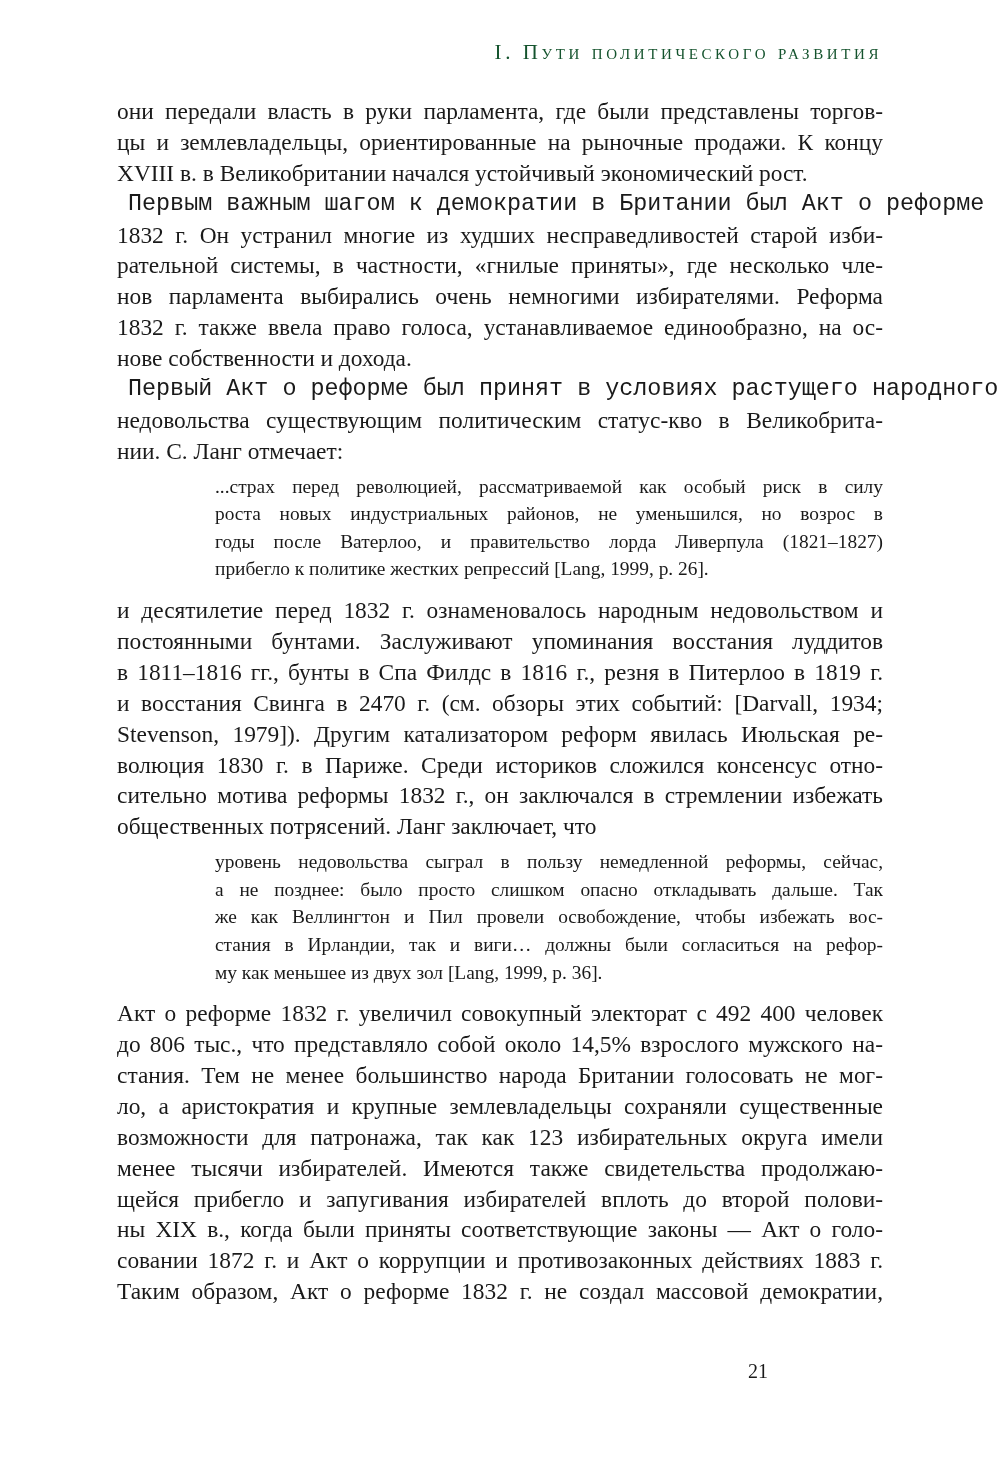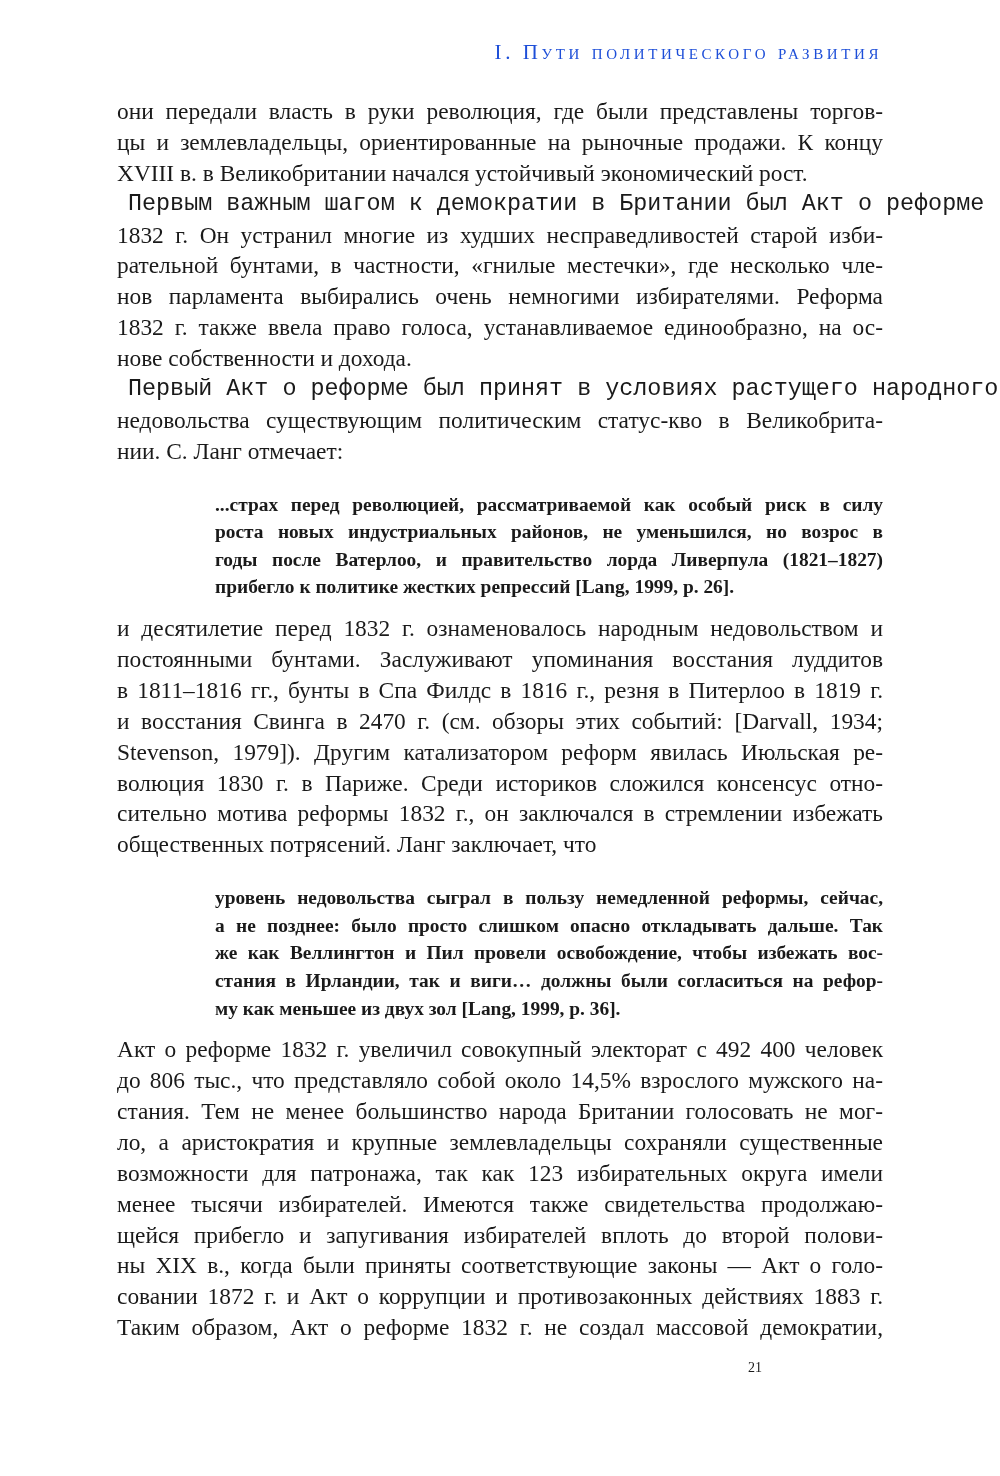--- a/index.html
+++ b/index.html
@@ -1,47 +1,47 @@
 <!DOCTYPE html>
 <html><head>
 <meta charset="utf-8">
 <style>
   html, body { margin: 0; padding: 0; background: #ffffff; }
   body { width: 1000px; height: 1476px; position: relative; overflow: hidden;
          font-family: "Liberation Serif", "DejaVu Serif", serif; color: #1a1a1a; }
   .running-head { position: absolute; top: 40px; right: 118px; font-size: 21px;
-         letter-spacing: 3.6px; font-variant: small-caps; color: #1d4ed8; white-space: nowrap; }
+         letter-spacing: 3.6px; font-variant: small-caps; color: #14532d; white-space: nowrap; }
   .page { position: absolute; left: 117px; top: 96px; width: 766px; }
   .line { font-size: 23.4px; line-height: 30.9px; height: 30.9px; white-space: nowrap;
           text-align: justify; text-align-last: justify; }
   .line.last { text-align-last: left; }
   .indent { text-indent: 11px; font-family: Liberation Mono, monospace; }
-  .quote { margin-left: 98px; width: 668px; margin-top: 24px; margin-bottom: 12px; font-weight: bold; }
+  .quote { margin-left: 98px; width: 668px; margin-top: 6px; margin-bottom: 12px; }
   .qline { font-size: 19.4px; line-height: 27.6px; height: 27.6px; white-space: nowrap;
            text-align: justify; text-align-last: justify; }
   .qline.last { text-align-last: left; }
-  .folio { position: absolute; top: 1360px; left: 748px; font-size: 14px; }
+  .folio { position: absolute; top: 1360px; left: 748px; font-size: 20px; }
 </style>
 </head>
 <body>
 
 <div class="running-head">I. Пути политического развития</div>
 
 <div class="page">
 
   <div>
-    <div class="line">они передали власть в руки революция, где были представлены торгов-</div>
+    <div class="line">они передали власть в руки парламента, где были представлены торгов-</div>
     <div class="line">цы и землевладельцы, ориентированные на рыночные продажи. К концу</div>
     <div class="line last">XVIII в. в Великобритании начался устойчивый экономический рост.</div>
   </div>
 
   <div>
     <div class="line indent">Первым важным шагом к демократии в Британии был Акт о реформе</div>
     <div class="line">1832 г. Он устранил многие из худших несправедливостей старой изби-</div>
-    <div class="line">рательной бунтами, в частности, «гнилые местечки», где несколько чле-</div>
+    <div class="line">рательной системы, в частности, «гнилые приняты», где несколько чле-</div>
     <div class="line">нов парламента выбирались очень немногими избирателями. Реформа</div>
     <div class="line">1832 г. также ввела право голоса, устанавливаемое единообразно, на ос-</div>
     <div class="line last">нове собственности и дохода.</div>
   </div>
 
   <div>
     <div class="line indent">Первый Акт о реформе был принят в условиях растущего народного</div>
     <div class="line">недовольства существующим политическим статус-кво в Великобрита-</div>
     <div class="line last">нии. С. Ланг отмечает:</div>
   </div>

